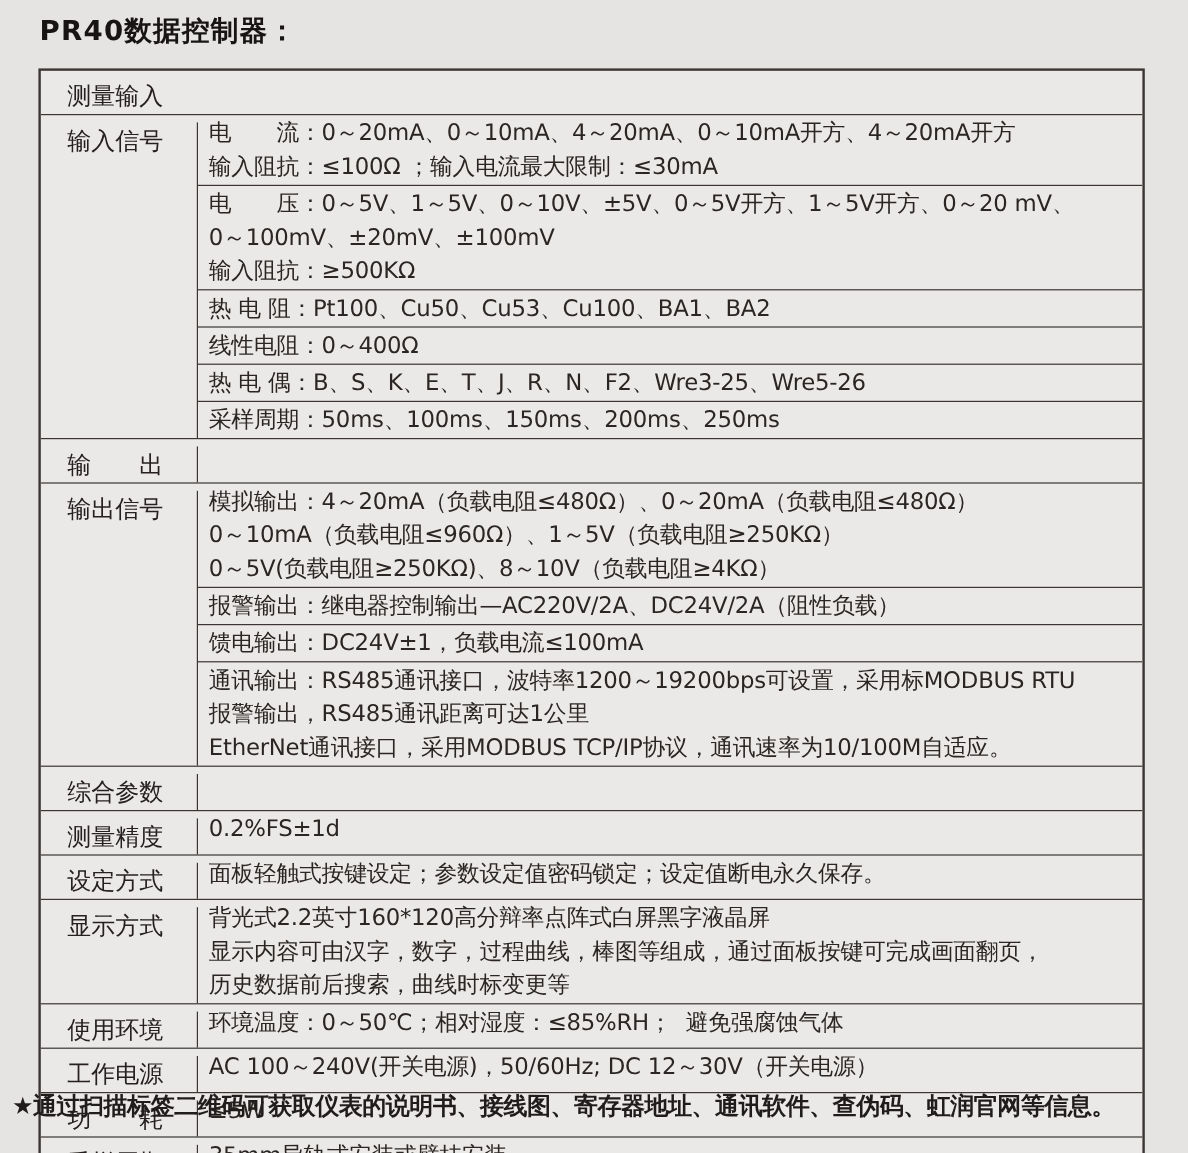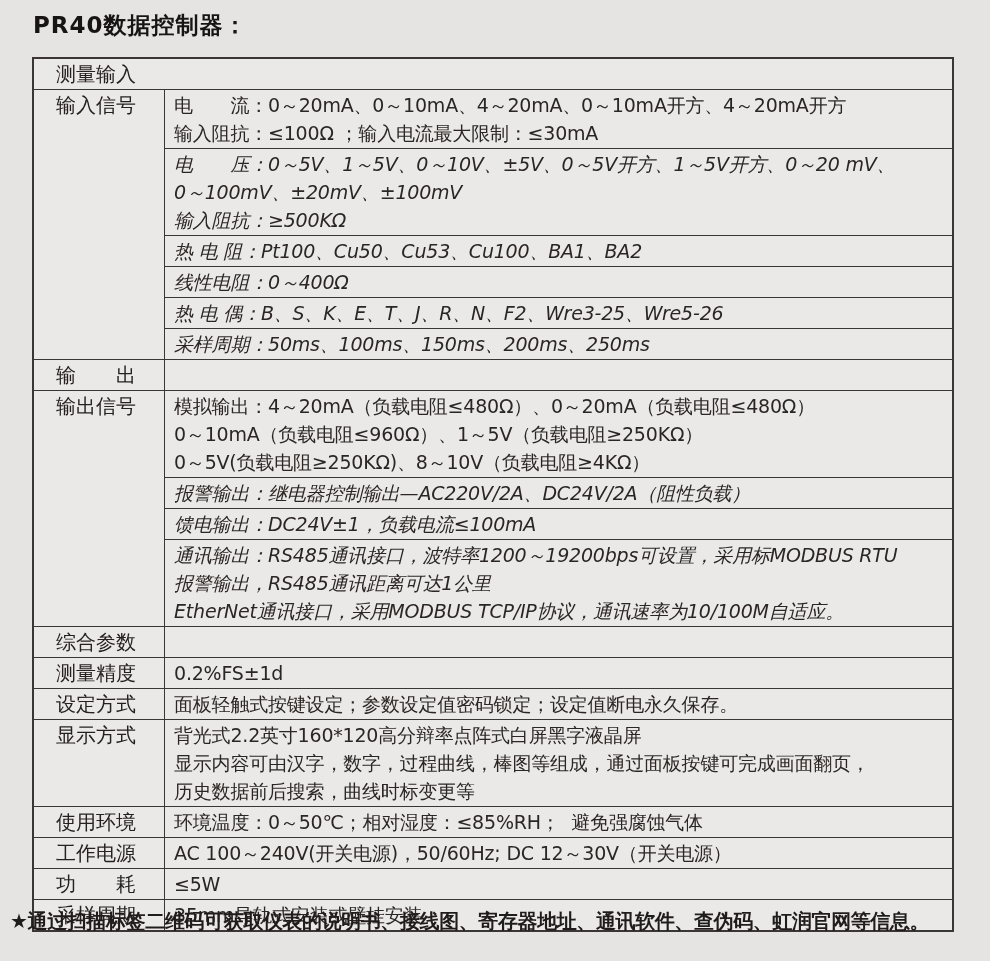--- a/index.html
+++ b/index.html
@@ -21,26 +21,26 @@
     background:#ebe9e7;
     box-sizing:border-box;
   }
   .row{display:flex;align-items:stretch;}
   .row + .row{border-top:1.5px solid #3b3533;}
   .label{
     flex:0 0 131px;width:131px;box-sizing:border-box;
     border-right:1.5px solid #3b3533;
     padding:1px 0 1px 22px;
     font-size:20px;line-height:28px;
-    white-space:pre;color:#262120;
+    white-space:pre;color:#262120;margin-top:6px;
   }
   .row.span .label{flex:1;width:auto;border-right:none;}
   .cells{flex:1;display:flex;flex-direction:column;min-width:0;overflow:hidden;}
   .cell{min-height:28px;padding:1px 0 1px 9px;}
-  .cell + .cell{border-top:1.5px solid #3b3533;font-style:italic;}
+  .cell + .cell{border-top:1.5px solid #3b3533;}
   .line{
     font-size:19px;line-height:28px;white-space:pre;
     letter-spacing:-0.2px;color:#2b2624;
   }
   .line.indent{}
   .footnote{
     position:absolute;left:10px;top:908px;width:975px;
     font-size:20px;font-weight:bold;color:#201c1b;
     white-space:nowrap;letter-spacing:-0.4px;
   }

